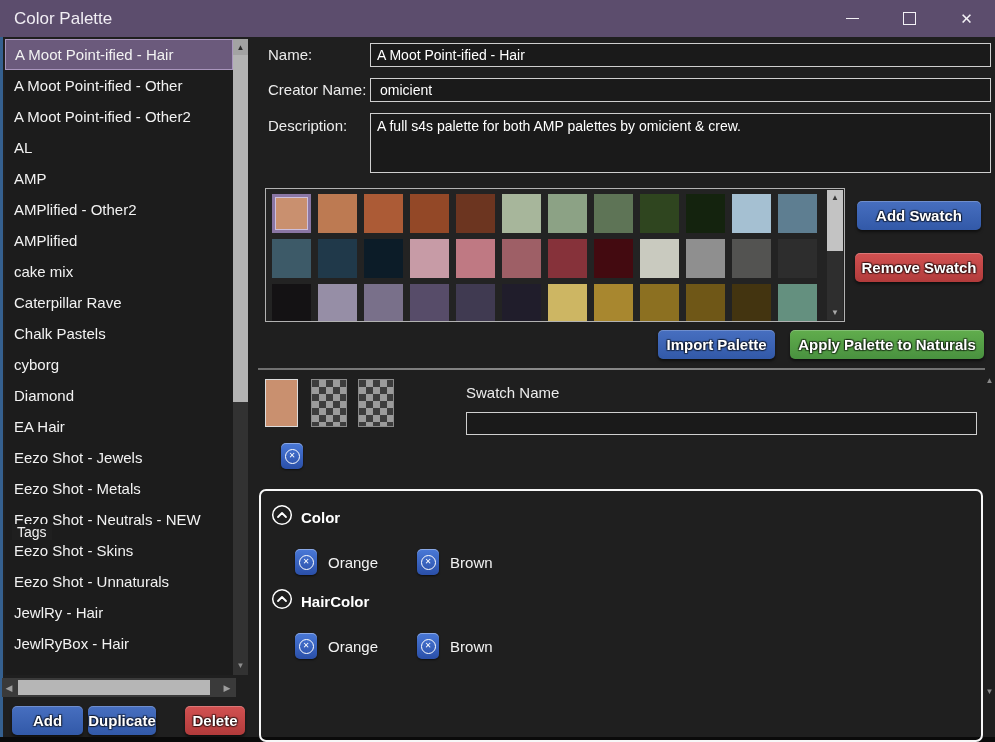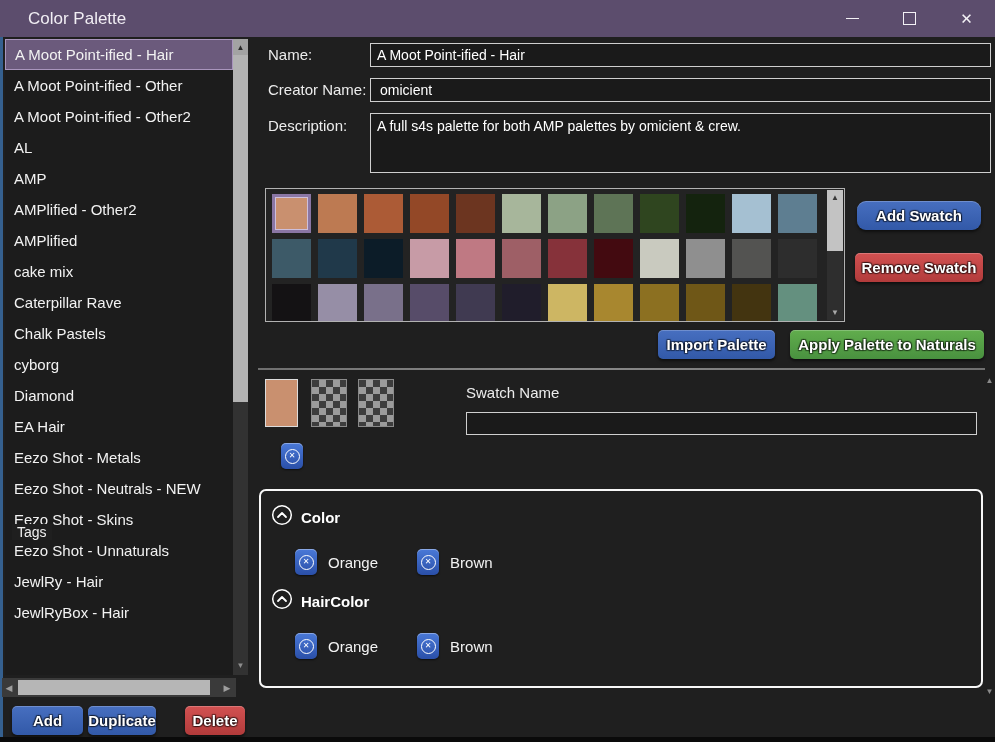--- a/index.html
+++ b/index.html
@@ -3,21 +3,21 @@
 <meta charset="utf-8">
 <style>
   html,body{margin:0;padding:0;background:#000;}
   .window{
     position:relative;width:995px;height:742px;overflow:hidden;
     background:#1f1f1f;font-family:"Liberation Sans","DejaVu Sans",sans-serif;
     color:#eee;-webkit-font-smoothing:antialiased;
   }
   
   .titlebar{position:absolute;left:0;top:0;width:995px;height:37px;background:#5c4d6d;display:flex;align-items:center;}
-  .title-text{margin-left:28px;font-size:17px;color:#f1eef4;font-weight:400;}
+  .title-text{margin-left:14px;font-size:17px;color:#f1eef4;font-weight:400;}
   .win-controls{position:absolute;right:0;top:0;height:37px;display:flex;}
   .win-btn{width:57px;height:37px;display:flex;align-items:center;justify-content:center;color:#f4f2f6;}
   .ic-min{width:13px;height:0;border-top:1.6px solid #f4f2f6;display:block;}
   .ic-max{width:11px;height:11px;border:1.4px solid #f4f2f6;display:block;}
   .ic-close{font-size:15px;line-height:1;}
   .win-border-left{position:absolute;left:0;top:37px;width:3px;height:705px;background:#35608f;}
   .footer-strip{position:absolute;left:0;top:737px;width:995px;height:5px;background:#0a0a0a;}
 
   
   .palette-list{position:absolute;left:5px;top:39px;width:228px;height:636px;overflow:hidden;background:#1c1c1c;}
@@ -66,21 +66,21 @@
   .preview-swatch{position:absolute;left:265px;top:379px;width:33px;height:48px;border:1px solid #dcdcdc;box-sizing:border-box;}
   .checker{position:absolute;top:379px;width:36px;height:48px;border:1px solid #8a8a8a;box-sizing:border-box;
     background:conic-gradient(#9b9b9b 25%,#3d3d3d 0 50%,#9b9b9b 0 75%,#3d3d3d 0);background-size:14px 14px;}
   .xbtn{width:22px;height:26px;border-radius:5px;background:linear-gradient(180deg,#4a79d8,#2a4fa8);
     display:flex;align-items:center;justify-content:center;box-shadow:inset 0 1px 0 rgba(255,255,255,.35),0 1px 2px rgba(0,0,0,.6);}
   .xcirc{width:13px;height:13px;border:1.5px solid #fff;border-radius:50%;display:flex;align-items:center;justify-content:center;
     color:#fff;font-size:8px;font-weight:bold;line-height:1;}
   .lone-x{position:absolute;left:281px;top:443px;}
 
   
-  .tags-box{position:absolute;left:259px;top:489px;width:724px;height:199px;border:2px solid #f7f7f7;border-radius:7px;box-sizing:border-box;}
+  .tags-box{position:absolute;left:259px;top:489px;width:724px;height:253px;border:2px solid #f7f7f7;border-radius:7px;box-sizing:border-box;}
   .tags-legend{position:absolute;left:12px;top:481px;background:#1f1f1f;padding:0 5px;font-size:14px;color:#f0f0f0;margin-top:43px;}
   .tags-body{position:absolute;left:10px;top:14px;right:10px;}
   .tag-cat-header{display:flex;align-items:center;height:24px;gap:8px;}
   .tag-cat-header .cat-name{font-weight:bold;font-size:15px;color:#fff;}
   .tag-row{display:flex;align-items:center;height:26px;margin:20px 0 0 24px;gap:9px;}
   .tag-chip{display:flex;align-items:center;gap:11px;}
   .tag-chip + .tag-chip{margin-left:30px;}
   .tag-label{font-size:15px;color:#f2f2f2;}
   .tag-cat-header + .tag-row + .tag-cat-header{margin-top:14px;}
 
@@ -117,20 +117,21 @@
       <div class="list-item">AL</div>
       <div class="list-item">AMP</div>
       <div class="list-item">AMPlified - Other2</div>
       <div class="list-item">AMPlified</div>
       <div class="list-item">cake mix</div>
       <div class="list-item">Caterpillar Rave</div>
       <div class="list-item">Chalk Pastels</div>
       <div class="list-item">cyborg</div>
       <div class="list-item">Diamond</div>
       <div class="list-item">EA Hair</div>
+      <div class="list-item">Eezo Shot - Jewels</div>
       <div class="list-item">Eezo Shot - Metals</div>
       <div class="list-item">Eezo Shot - Neutrals - NEW</div>
       <div class="list-item">Eezo Shot - Skins</div>
       <div class="list-item">Eezo Shot - Unnaturals</div>
       <div class="list-item">JewlRy - Hair</div>
       <div class="list-item">JewlRyBox - Hair</div>
     </div>
 
   <div class="vsb">
     <div class="btn-up">
@@ -209,21 +210,21 @@
       <div class="btn-up">
           <span>▲</span>
         </div>
       <div class="thumb"></div>
       <div class="btn-down">
           <span>▼</span>
         </div>
     </div>
   </div>
 
-  <div class="btn btn-blue" style="position:absolute;left:857px;top:201px;width:124px;height:29px;border-radius:9px;">Add Swatch</div>
+  <div class="btn btn-blue" style="position:absolute;left:857px;top:201px;width:124px;height:29px;">Add Swatch</div>
   <div class="btn btn-red" style="position:absolute;left:855px;top:253px;width:128px;height:29px;">Remove Swatch</div>
   <div class="btn btn-blue" style="position:absolute;left:658px;top:330px;width:117px;height:29px;">Import Palette</div>
   <div class="btn btn-green" style="position:absolute;left:790px;top:330px;width:194px;height:29px;">Apply Palette to Naturals</div>
 
   <div class="sep"></div>
 
   <div class="preview-swatch" style="background: rgb(201, 144, 111);"></div>
   <div class="checker" style="left:311px;"></div>
   <div class="checker" style="left:358px;"></div>
   <span class="field-label" style="left:466px;top:384px;">Swatch Name</span>

